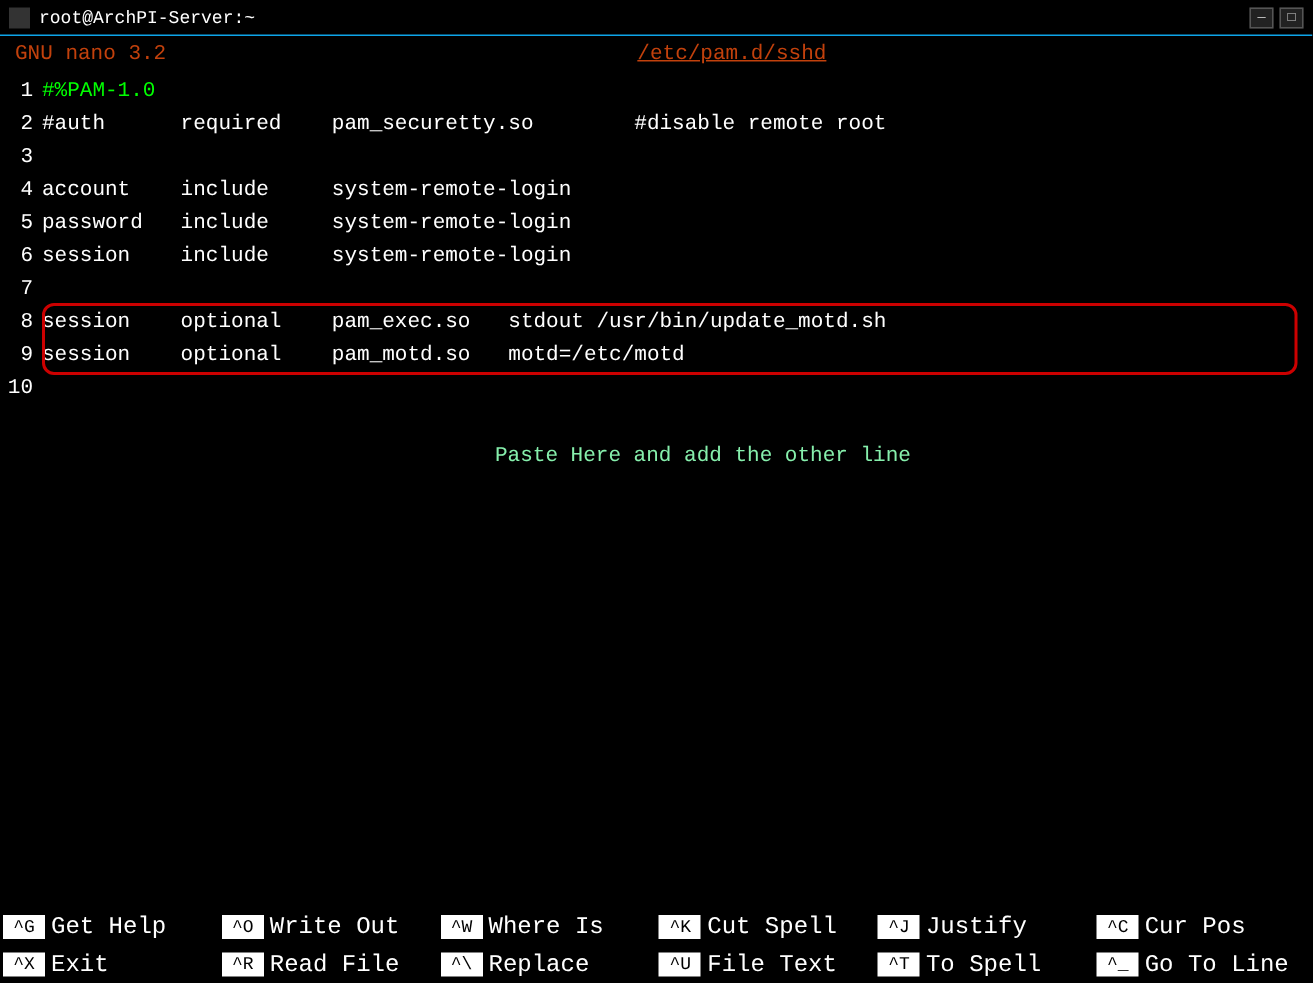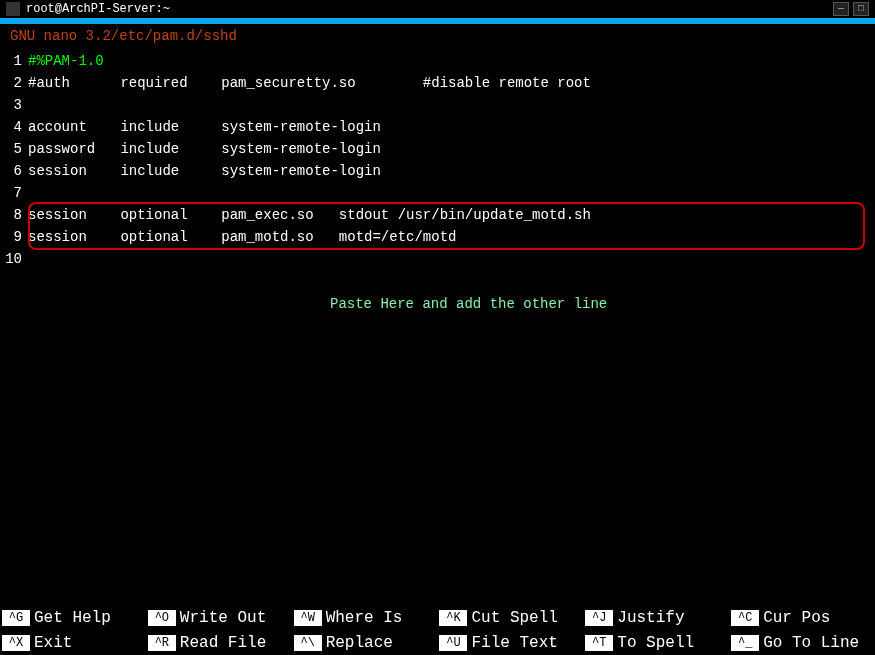--- a/index.html
+++ b/index.html
@@ -12,21 +12,21 @@
       color: #fff;
     }
 
     
     .title-bar {
       background: #000;
       display: flex;
       align-items: center;
       justify-content: space-between;
       padding: 2px 6px;
-      border-bottom: 6px solid #0ea5e9;
+      border-bottom: 1px solid #0ea5e9;
       height: 24px;
     }
     .title-bar-left {
       display: flex;
       align-items: center;
       gap: 6px;
       font-size: 12px;
       color: #fff;
     }
     .title-bar-icon {
@@ -58,20 +58,22 @@
       display: flex;
       align-items: center;
       justify-content: space-between;
       padding: 2px 10px;
       height: 24px;
       font-size: 14px;
       color: #c2410c;
     }
     .nano-header-title {
       flex: 1;
+      text-align: center;
+      text-decoration: underline;
     }
 
     
     .editor-area {
       background: #000;
       padding: 2px 0;
       height: 540px;
       position: relative;
       overflow: hidden;
     }

